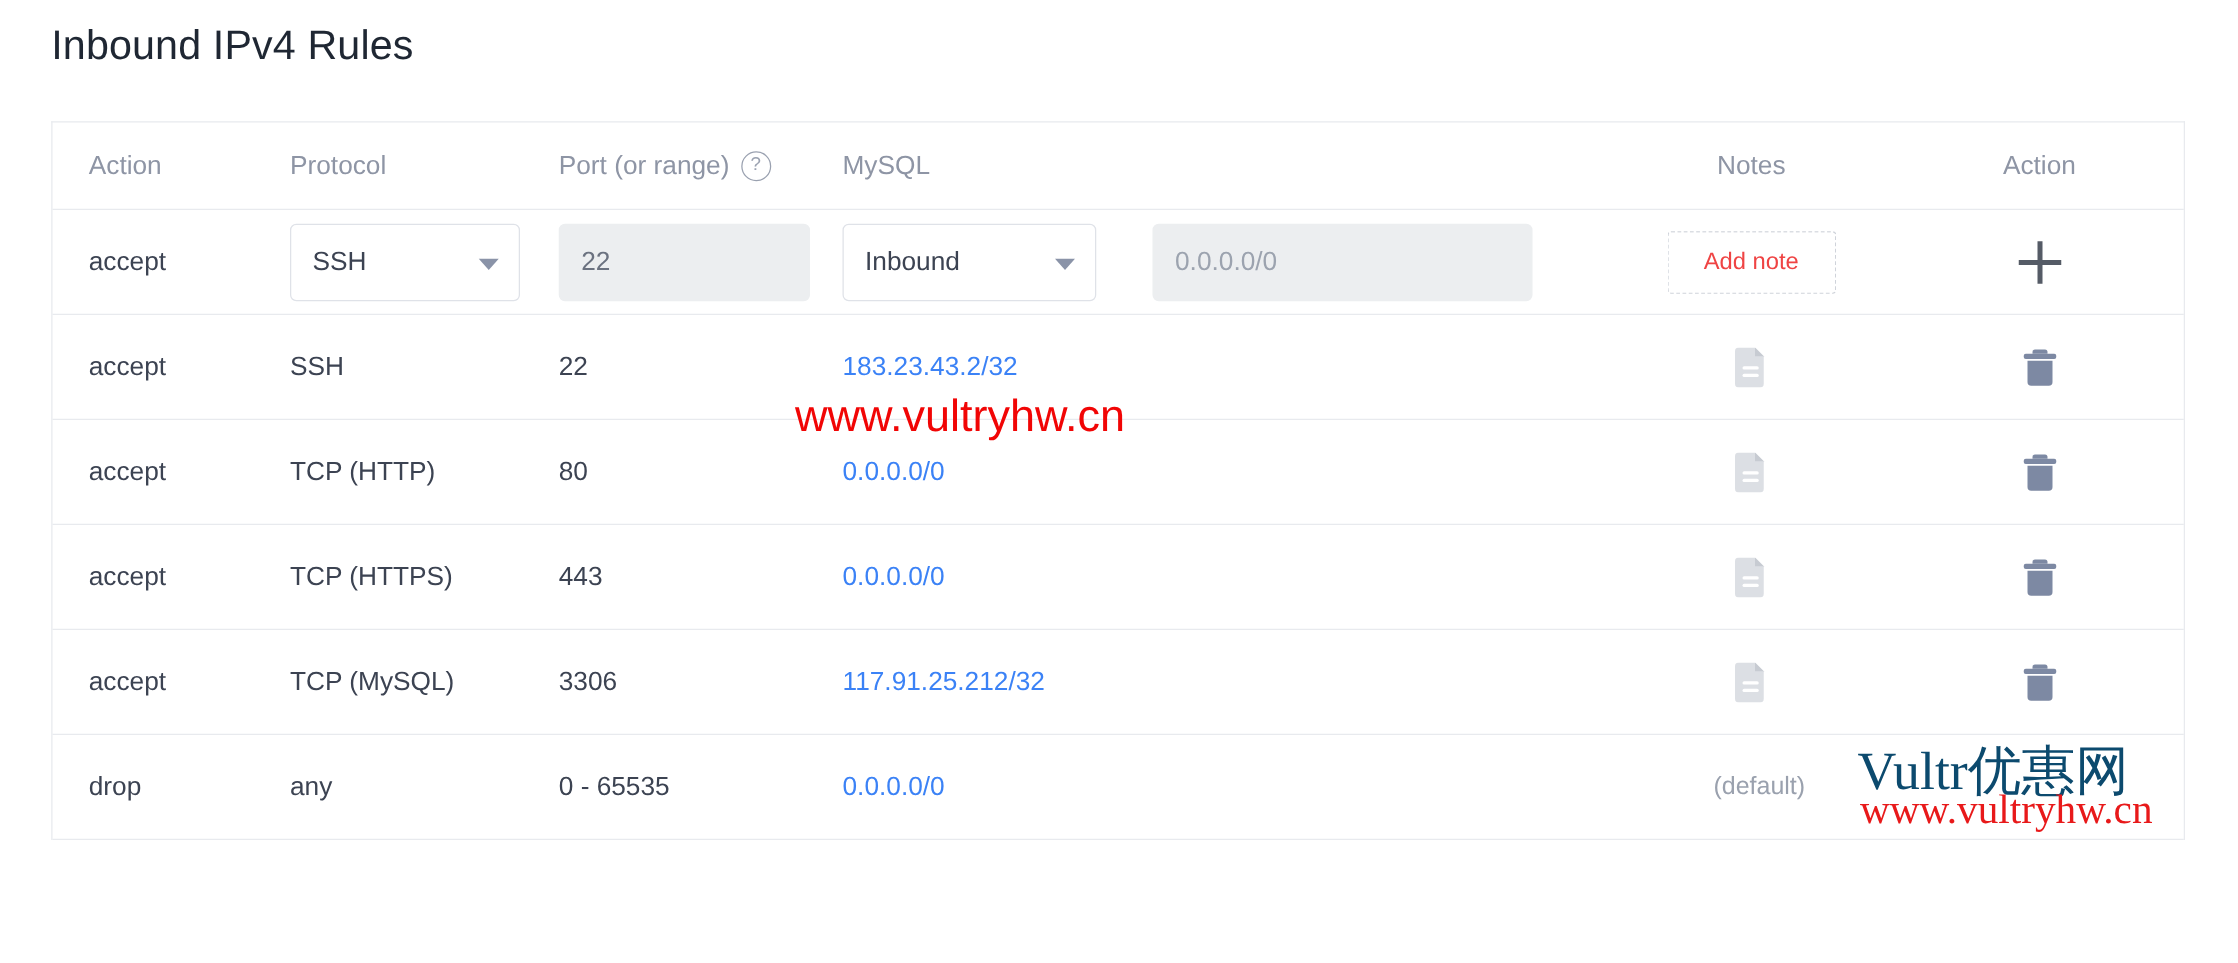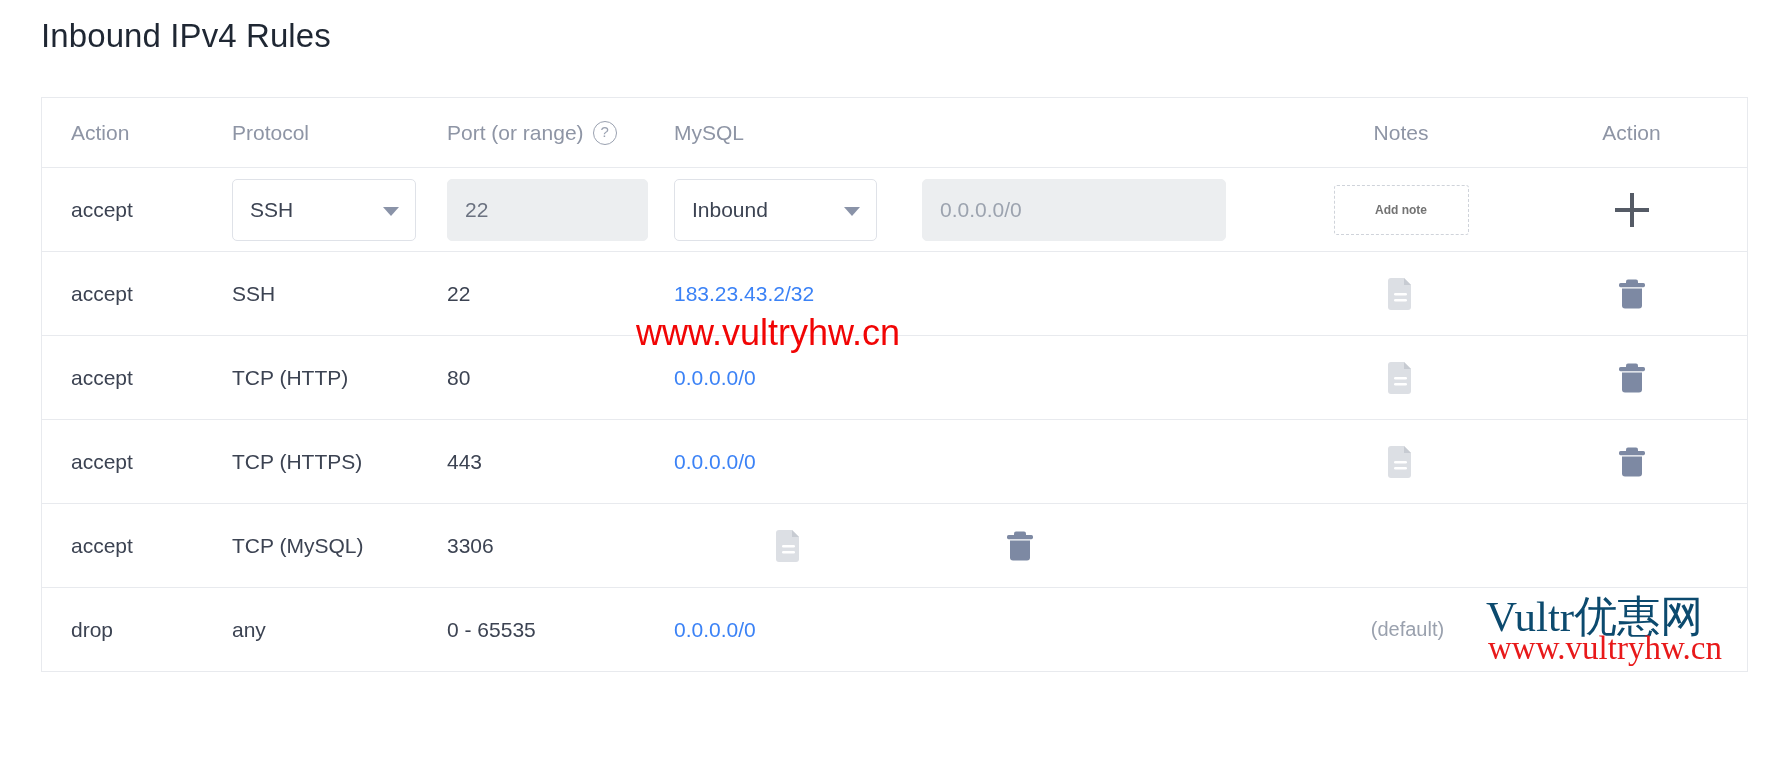--- a/index.html
+++ b/index.html
@@ -140,23 +140,23 @@
   .text-input.cidr { width: 304px; color: #9ca3af; }
 
   .addnote-box {
     width: 135px;
     height: 50px;
     border: 1px dashed #cfd3da;
     border-radius: 3px;
     display: flex;
     align-items: center;
     justify-content: center;
-    font-size: 12px;
-    font-weight: 700;
-    color: #737373;
+    font-size: 19px;
+    font-weight: 400;
+    color: #ef4444;
     box-sizing: border-box;
   }
 
   .plus-icon {
     width: 34px;
     height: 34px;
     position: relative;
   }
   .plus-icon::before, .plus-icon::after {
     content: "";
@@ -348,20 +348,25 @@
           <path d="M10 1.5 h8 a2 2 0 0 1 2 2 V5 H8 V3.5 a2 2 0 0 1 2 -2 z" fill="#7d89a3"></path>
           <path d="M4 10.5 h20 v17 a3 3 0 0 1 -3 3 H7 a3 3 0 0 1 -3 -3 z" fill="#7d89a3"></path>
         </svg>
       </div>
     </div>
 
     <div class="trow data-row">
       <div class="c-action dcell">accept</div>
       <div class="c-protocol dcell">TCP (MySQL)</div>
       <div class="c-port dcell">3306</div>
+      <div class="c-source">
+        <div class="source-inner">
+          <span class="source-text">117.91.25.212/32</span>
+        </div>
+      </div>
       <div class="c-notes">
         <svg class="note-icon" viewBox="0 0 26 32">
           <path d="M3 0 h13 l7 7 v22 a3 3 0 0 1 -3 3 H3 a3 3 0 0 1 -3 -3 V3 a3 3 0 0 1 3 -3 z" fill="#dcdfe4"></path>
           <path d="M16 0 l7 7 h-7 z" fill="#c7cbd2"></path>
           <rect x="6" y="15" width="13" height="2.6" rx="1.3" fill="#ffffff"></rect>
           <rect x="6" y="21" width="13" height="2.6" rx="1.3" fill="#ffffff"></rect>
         </svg>
       </div>
       <div class="c-act2">
         <svg class="trash-icon" viewBox="0 0 28 32">

